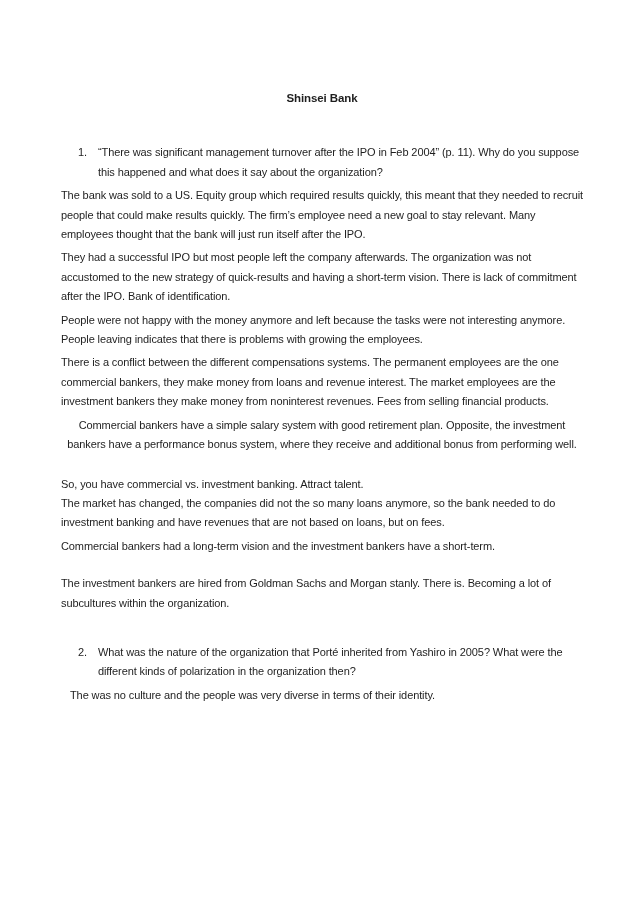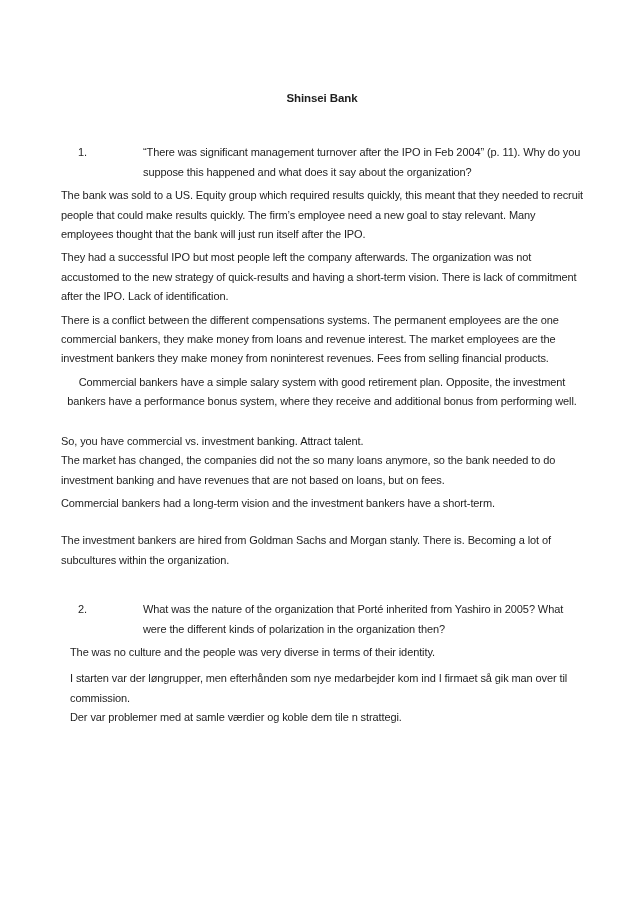--- a/index.html
+++ b/index.html
@@ -38,21 +38,20 @@
     display: flex;
     margin: 0 0 4px 0;
     padding-left: 17px;
   }
   .qnum {
     flex: 0 0 20px;
   }
   .qtext {
     flex: 1;
     white-space: pre-wrap;
-    margin-left: 45px;
   }
   .indent {
     margin-left: 9px;
   }
   .mb-gap-mid { margin-bottom: 20px; text-align: center; }
   .mb-none    { margin-bottom: 18px; }
   .mb-gap-big { margin-bottom: 30px; }
   .mb-small   { margin-bottom: 7px; }
 </style>
 </head>
@@ -62,37 +61,36 @@
 
   <div class="doc-title">Shinsei Bank</div>
 
   <div class="question">
     <span class="qnum">1.</span>
     <div class="qtext">“There was significant management turnover after the IPO in Feb 2004” (p. 11). Why do you suppose this happened and what does it say about the organization?</div>
   </div>
 
   <p class="para">The bank was sold to a US. Equity group which required results quickly, this meant that they needed to recruit people that could make results quickly. The firm’s employee need a new goal to stay relevant. Many employees thought that the bank will just run itself after the IPO.</p>
 
-  <p class="para">They had a successful IPO but most people left the company afterwards. The organization was not accustomed to the new strategy of quick-results and having a short-term vision. There is lack of commitment after the IPO. Lack of identification.</p>
+  <p class="para">They had a successful IPO but most people left the company afterwards. The organization was not accustomed to the new strategy of quick-results and having a short-term vision. There is lack of commitment after the IPO. Bank of identification.</p>
 
+  <p class="para">People were not happy with the money anymore and left because the tasks were not interesting anymore. People leaving indicates that there is problems with growing the employees.</p>
 
   <p class="para">There is a conflict between the different compensations systems. The permanent employees are the one commercial bankers, they make money from loans and revenue interest. The market employees are the investment bankers they make money from noninterest revenues. Fees from selling financial products.</p>
 
   <p class="para mb-gap-mid">Commercial bankers have a simple salary system with good retirement plan. Opposite, the investment bankers have a performance bonus system, where they receive and additional bonus from performing well.</p>
 
   <p class="para">So, you have commercial vs. investment banking. Attract talent.
 The market has changed, the companies did not the so many loans anymore, so the bank needed to do investment banking and have revenues that are not based on loans, but on fees.</p>
 
   <p class="para mb-none">Commercial bankers had a long-term vision and the investment bankers have a short-term.</p>
 
   <p class="para mb-gap-big">The investment bankers are hired from Goldman Sachs and Morgan stanly. There is. Becoming a lot of subcultures within the organization.</p>
 
   <div class="question">
     <span class="qnum">2.</span>
     <div class="qtext">What was the nature of the organization that Porté inherited from Yashiro in 2005? What were the different kinds of polarization in the organization then?</div>
   </div>
 
   <p class="para indent mb-small">The was no culture and the people was very diverse in terms of their identity.</p>
 
-  <p class="para indent">I starten var der løngrupper, men efterhånden som nye medarbejder kom ind I firmaet så gik man over til commission.
-Der var problemer med at samle værdier og koble dem tile n strattegi.</p>
 
 </div>
 
 </body></html>

